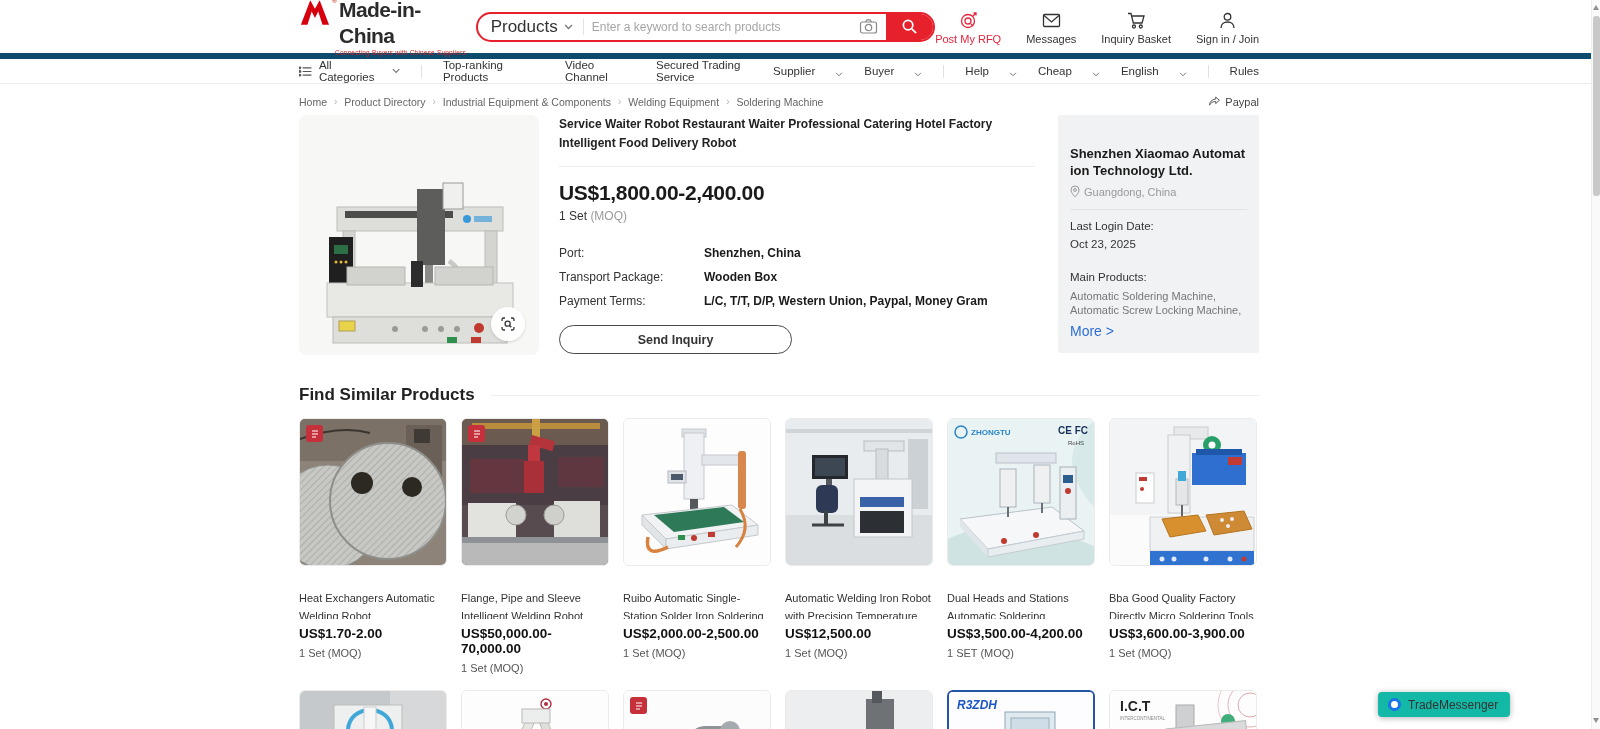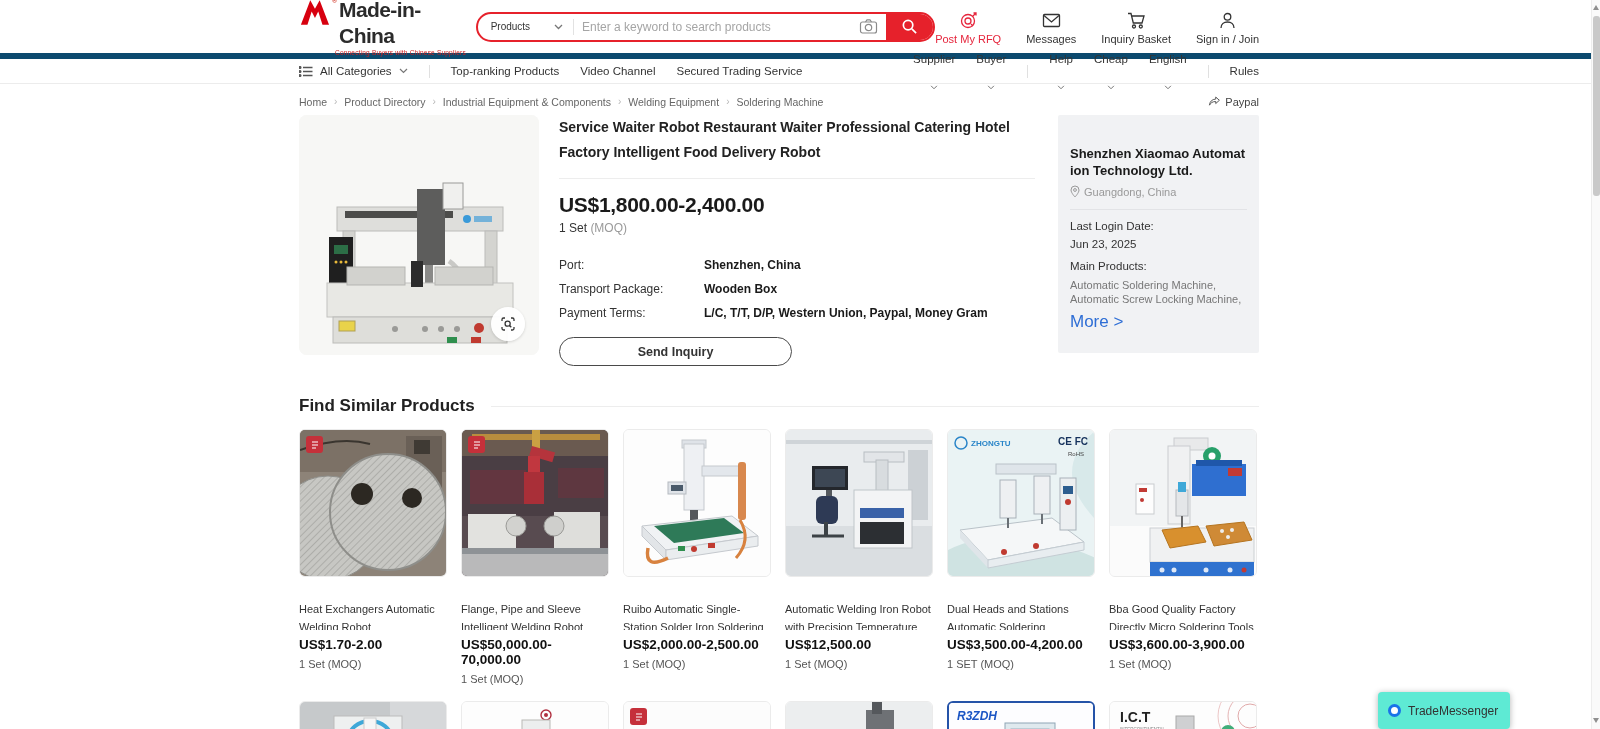--- a/index.html
+++ b/index.html
@@ -14,37 +14,37 @@
   
   .hdr .container { display:flex; align-items:center; height:53px; }
   .logo { width:183px; cursor:pointer; }
   .logo-row { display:flex; align-items:flex-start; }
   .logo-m { width:32px; height:29px; }
   .logo-reg { font-size:7px; color:#c21; margin:0 2px 0 1px; }
   .logo-text { font-size:21px; font-weight:bold; color:#2b2b2b; letter-spacing:-0.6px; line-height:26px; }
   .logo-tagline { font-size:6.5px; color:#c22; margin-left:36px; margin-top:0px; letter-spacing:0.2px; }
 
   .search { display:flex; align-items:center; width:476px; height:30px; border:2px solid var(--accent); border-radius:16px; overflow:hidden; background:#fff; }
-  .search-cat { display:flex; align-items:center; gap:24px; padding:0 10px 0 13px; font-size:10px; color:#333; cursor:pointer; white-space:nowrap; }
+  .search-cat { display:flex; align-items:center; gap:6px; padding:0 10px 0 13px; font-size:17px; color:#333; cursor:pointer; white-space:nowrap; }
   .search-div { width:1px; height:16px; background:#e2e2e2; }
   .search-input { flex:1; border:none; outline:none; font-size:12px; color:#333; padding:0 8px; min-width:0; }
   .search-input::placeholder { color:#a5a5a5; }
   .search-cam { width:19px; height:19px; margin-right:8px; color:#8a8a8a; cursor:pointer; flex:none; }
   .search-btn { width:47px; height:30px; background:var(--accent); display:flex; align-items:center; justify-content:center; cursor:pointer; flex:none; }
 
   .hdr-actions { margin-left:auto; display:flex; gap:25px; padding-top:3px; }
   .action { display:flex; flex-direction:column; align-items:center; gap:3px; font-size:11px; color:#333; cursor:pointer; white-space:nowrap; }
   .action svg { width:19px; height:19px; }
   .action.rfq { color:var(--rfq); }
 
   
   .nav { border-top:6px solid #0c4a6e; border-bottom:1px solid #ececec; height:31px; }
   .nav .container { display:flex; align-items:center; height:100%; font-size:11.5px; color:#333; }
   .nav-left { display:flex; align-items:center; gap:21px; }
-  .withcaret { display:flex; align-items:center; gap:20px; cursor:pointer;flex-direction:column; }
+  .withcaret { display:flex; align-items:flex-end; gap:20px; cursor:pointer; }
   .nav-link { cursor:pointer; }
   .nav-div { width:1px; height:13px; background:#e0e0e0; }
   .nav-right { margin-left:auto; display:flex; align-items:center; gap:21px; }
   .cats { display:flex; align-items:center; gap:7px; cursor:pointer; }
 
   
   .crumbs { margin-top:11px; }
   .crumbs .container { display:flex; align-items:center; font-size:10.5px; color:#666; }
   .crumb { cursor:pointer; }
   .crumb.current { cursor:default; }
@@ -54,41 +54,41 @@
   .share svg { width:13px; height:13px; }
 
   
   .prod { margin-top:7px; }
   .prod .container { display:flex; align-items:flex-start; }
   .prod-img { position:relative; width:240px; height:240px; border-radius:8px; overflow:hidden; background:#f7f7f5; flex:none; cursor:pointer; }
   .img-zoom { position:absolute; right:14px; bottom:14px; width:34px; height:34px; border-radius:50%; background:rgba(255,255,255,0.95); display:flex; align-items:center; justify-content:center; box-shadow:0 1px 3px rgba(0,0,0,0.15); cursor:pointer; }
   .img-zoom svg { width:18px; height:18px; color:#333; }
 
   .prod-info { margin-left:20px; width:476px; }
-  .prod-title { font-size:14px; font-weight:bold; color:#222; line-height:25px; }
+  .prod-title { font-size:12px; font-weight:bold; color:#222; line-height:19px; }
   .prod-hr { border:none; border-top:1px solid #ededed; margin:13px 0 14px; }
   .prod-price { font-size:21px; font-weight:bold; color:#1a1a1a; letter-spacing:-0.3px; }
   .prod-moq { margin-top:4px; font-size:12px; color:#333; }
   .prod-moq .suffix { color:#9a9a9a; }
   .attrs { margin-top:23px; }
   .attr-row { display:flex; margin-bottom:10px; font-size:12px; }
   .attr-label { width:145px; color:#333; flex:none; }
   .attr-value { font-weight:bold; color:#1a1a1a; }
   .send-inquiry { margin-top:17px; width:233px; height:29px; border:1px solid #4a4a4a; border-radius:15px; background:#fff; display:flex; align-items:center; justify-content:center; font-size:12.5px; font-weight:bold; color:#333; cursor:pointer; }
 
   .sup-card { margin-left:auto; width:201px; height:238px; background:#f1f2f4; border-radius:2px; padding:30px 12px; font-size:11px; }
   .sup-name { font-size:13px; font-weight:bold; color:#1a1a1a; line-height:17px; word-break:break-all; cursor:pointer; }
   .sup-loc { margin-top:6px; display:flex; align-items:center; gap:4px; color:#999; font-size:11px; }
   .sup-loc svg { width:10px; height:13px; flex:none; }
   .sup-hr { border:none; border-top:1px solid #e2e3e6; margin:11px 0 10px; }
   .sup-label { color:#333; font-size:11.5px; }
   .sup-value { margin-top:6px; color:#333; font-size:11.5px; }
-  .sup-products-label { margin-top:10px; }
+  .sup-products-label { margin-top:21px; }
   .sup-products { margin-top:6px; color:#777; font-size:11px; line-height:14px; height:28px; overflow:hidden; }
-  .sup-more { margin-top:6px; color:var(--blue); font-size:17px; cursor:pointer; }
+  .sup-more { margin-top:6px; color:var(--blue); font-size:14px; cursor:pointer; }
 
   
   .sim-head { margin-top:30px; }
   .sim-head .container { display:flex; align-items:center; }
   .sim-head h2 { font-size:17px; font-weight:bold; color:#222; }
   .head-line { flex:1; height:1px; background:#ededed; margin-left:16px; }
 
   .cards { margin-top:13px; }
   .cards .container { display:flex; gap:14px; }
   .card { width:148px; cursor:pointer; flex:none; }
@@ -96,21 +96,21 @@
   .card.hl .card-img { border:2px solid var(--hl); }
   .card-title { margin-top:23px; font-size:11px; line-height:18px; color:#333; height:30px; overflow:hidden; }
   .card-price { margin-top:7px; font-size:13.5px; font-weight:bold; color:#111; }
   .card-moq { margin-top:6px; font-size:11px; color:#555; }
   .card-badge { position:absolute; top:6px; left:6px; width:17px; height:17px; background:#c5303a; border-radius:3px; display:flex; align-items:center; justify-content:center; }
   .card-badge svg { width:10px; height:10px; }
   .row2 { margin-top:16px; }
   .row2 .card-img { height:148px; }
 
   
-  .tm { position:absolute; left:1378px; top:692px; width:132px; height:37px; background:#5eead4; border-radius:4px; box-shadow:0 1px 6px rgba(0,0,0,0.3); display:flex; align-items:center; gap:7px; padding:0 10px; font-size:12px; color:#333; cursor:pointer; }
+  .tm { position:absolute; left:1378px; top:692px; width:132px; height:25px; background:#14b8a6; border-radius:4px; box-shadow:0 1px 6px rgba(0,0,0,0.3); display:flex; align-items:center; gap:7px; padding:0 10px; font-size:12px; color:#333; cursor:pointer; }
   .tm-icon { width:13px; height:13px; border:3px solid #1a73e8; border-radius:50%; background:#fff; flex:none; }
 
   .sbar { position:absolute; right:0; top:0; width:9px; height:729px; background:#fafafa; border-left:1px solid #ededed; cursor:pointer; }
   .sbar-thumb { position:absolute; left:1px; top:16px; width:7px; height:180px; background:#c9c9c9; border-radius:3px; }
   .sbar-up { position:absolute; left:1px; top:5px; width:0; height:0; border-left:3.5px solid transparent; border-right:3.5px solid transparent; border-bottom:5px solid #8f8f8f; }
   .sbar-down { position:absolute; left:1px; bottom:6px; width:0; height:0; border-left:3.5px solid transparent; border-right:3.5px solid transparent; border-top:5px solid #8f8f8f; }
 </style>
 </head>
 <body>
 
@@ -337,21 +337,21 @@
         <div class="sup-name">Shenzhen Xiaomao Automation Technology Ltd.</div>
         <div class="sup-loc">
           <svg viewBox="0 0 10 13" fill="none" stroke="#999" stroke-width="1">
               <path d="M5 12 C5 12 1 7.8 1 5 a4 4 0 1 1 8 0 C9 7.8 5 12 5 12 Z"></path>
               <circle cx="5" cy="5" r="1.4"></circle>
             </svg>
           <span>Guangdong, China</span>
         </div>
         <hr class="sup-hr">
         <div class="sup-label">Last Login Date:</div>
-        <div class="sup-value">Jun 23, 2025</div>
+        <div class="sup-value">Oct 23, 2025</div>
         <div class="sup-label sup-products-label">Main Products:</div>
         <div class="sup-products">Automatic Soldering Machine, Automatic Screw Locking Machine, Automatic Glue...</div>
         <div class="sup-more">More &gt;</div>
       </div>
     </div>
   </div>
 
   <div class="sim-head">
     <div class="container">
       <h2>Find Similar Products</h2>

